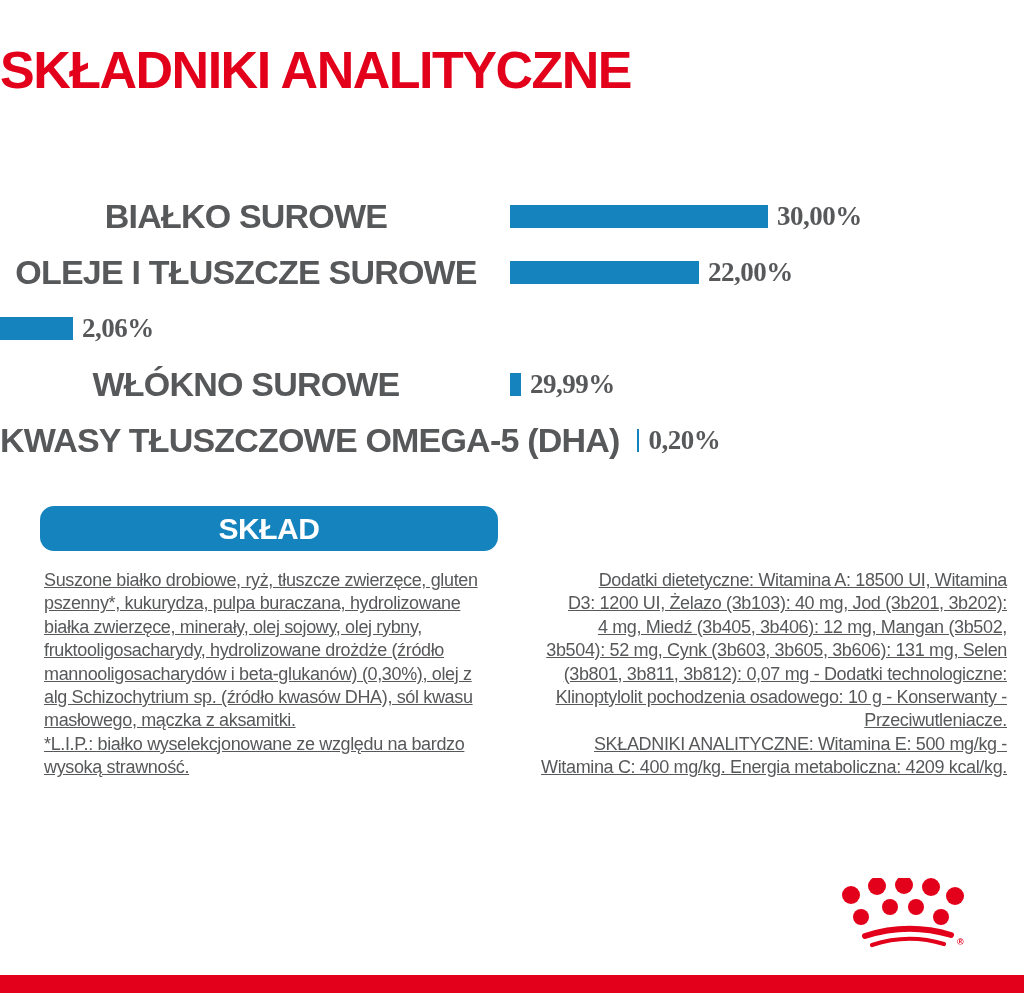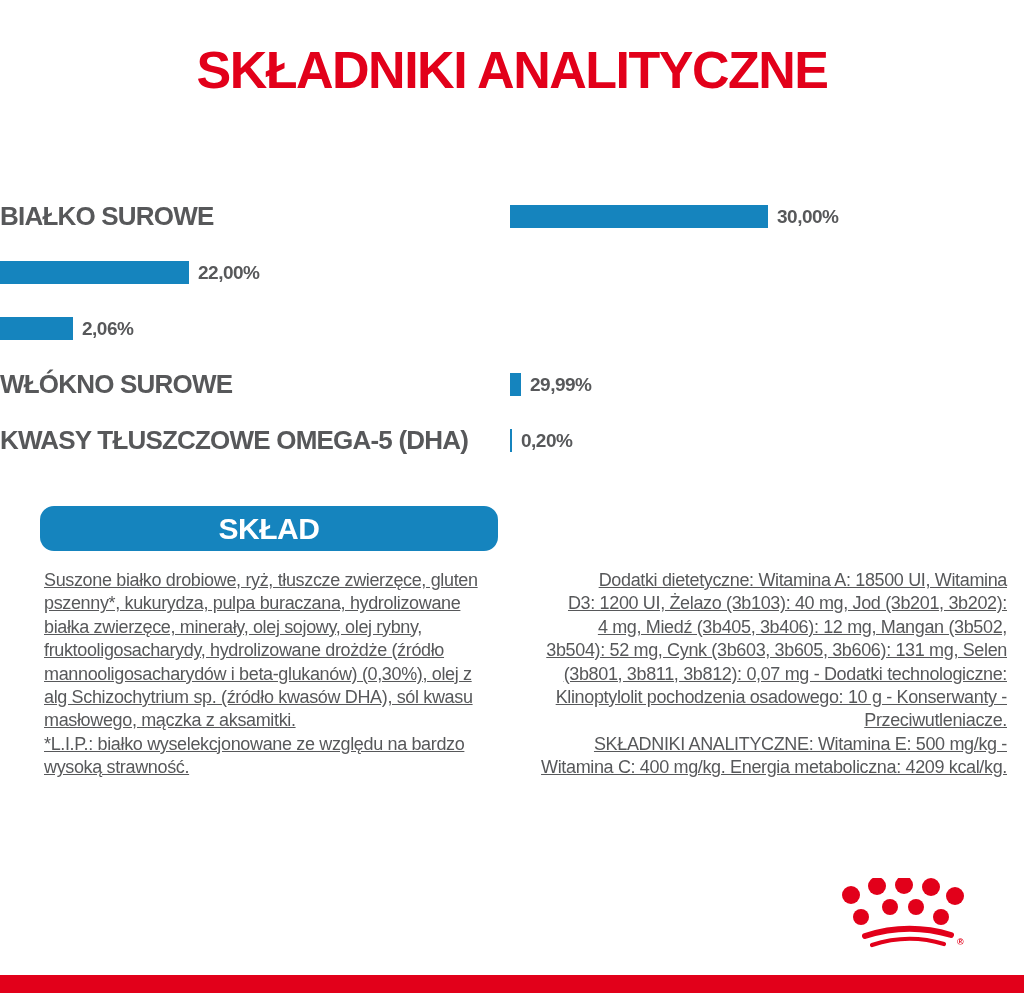--- a/index.html
+++ b/index.html
@@ -11,47 +11,47 @@
   #page{
     position:relative;
     width:1024px;height:993px;
     background:#fff;
     overflow:hidden;
     font-family:"Liberation Sans",sans-serif;
   }
   
   .page-title{
     position:absolute;top:5px;left:0;width:100%;
-    text-align:center;
     font-size:52px;font-weight:700;letter-spacing:-1.5px;
     color:var(--red);
     white-space:nowrap;
   }
   
   .chart{
     position:absolute;top:205px;left:0;width:100%;
   }
   .chart-row{
     display:flex;align-items:center;
     height:23px;margin-bottom:33px;
   }
   .chart-label{
     flex:0 0 510px;box-sizing:border-box;padding-right:18px;
-    text-align:left;white-space:nowrap;
-    font-size:26px;font-weight:700;letter-spacing:-0.8px;
+    text-align:center;white-space:nowrap;
+    font-size:34px;font-weight:700;letter-spacing:-0.8px;
     color:var(--gray);
   }
   .chart-bar{
     height:23px;background:var(--blue);
     flex:0 0 auto;
   }
   .chart-value{
     margin-left:9px;white-space:nowrap;
-    font-size:19px;font-weight:700;letter-spacing:-0.5px;
+    font-size:27px;font-weight:700;letter-spacing:-0.5px;
     color:var(--gray);
+    font-family:Liberation Serif, serif;
   }
   
   .section-header{
     position:absolute;top:506px;height:45px;
     background:var(--blue);color:#fff;
     display:flex;align-items:center;justify-content:center;
     font-size:30px;font-weight:700;letter-spacing:-0.5px;
     white-space:nowrap;
   }
   .section-header.left{left:40px;width:458px;border-radius:14px;}
@@ -83,20 +83,21 @@
 
   <h1 class="page-title">SKŁADNIKI ANALITYCZNE</h1>
 
   <div class="chart">
       <div class="chart-row">
         <span class="chart-label">BIAŁKO SUROWE</span>
         <span class="chart-bar" style="width: 258px; background: rgb(21, 132, 190);"></span>
         <span class="chart-value">30,00%</span>
       </div>
       <div class="chart-row">
+        <span class="chart-label">OLEJE I TŁUSZCZE SUROWE</span>
         <span class="chart-bar" style="width: 189px; background: rgb(21, 132, 190);"></span>
         <span class="chart-value">22,00%</span>
       </div>
       <div class="chart-row">
         <span class="chart-bar" style="width: 73px; background: rgb(21, 132, 190);"></span>
         <span class="chart-value">2,06%</span>
       </div>
       <div class="chart-row">
         <span class="chart-label">WŁÓKNO SUROWE</span>
         <span class="chart-bar" style="width: 11px; background: rgb(21, 132, 190);"></span>

